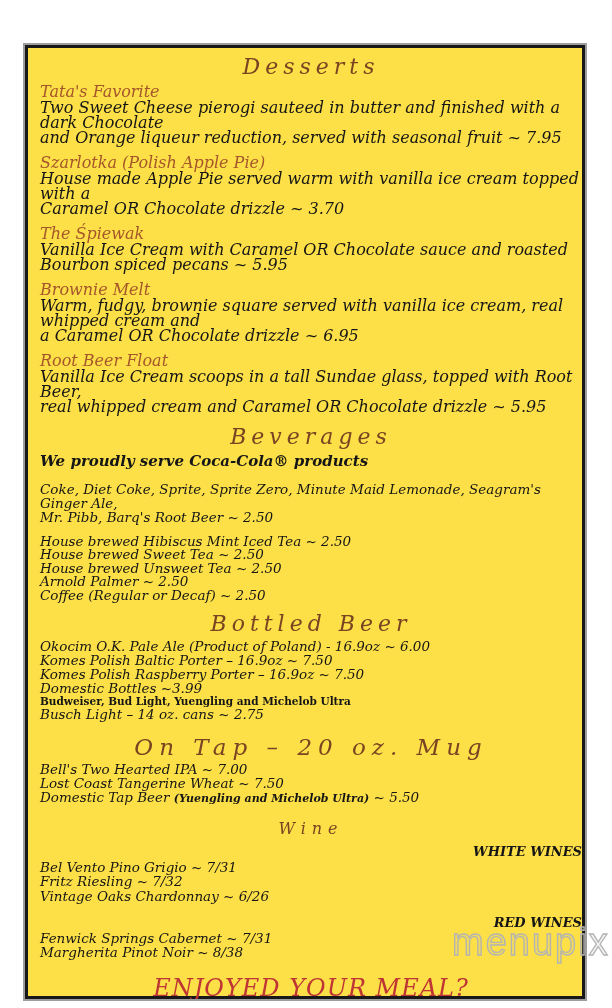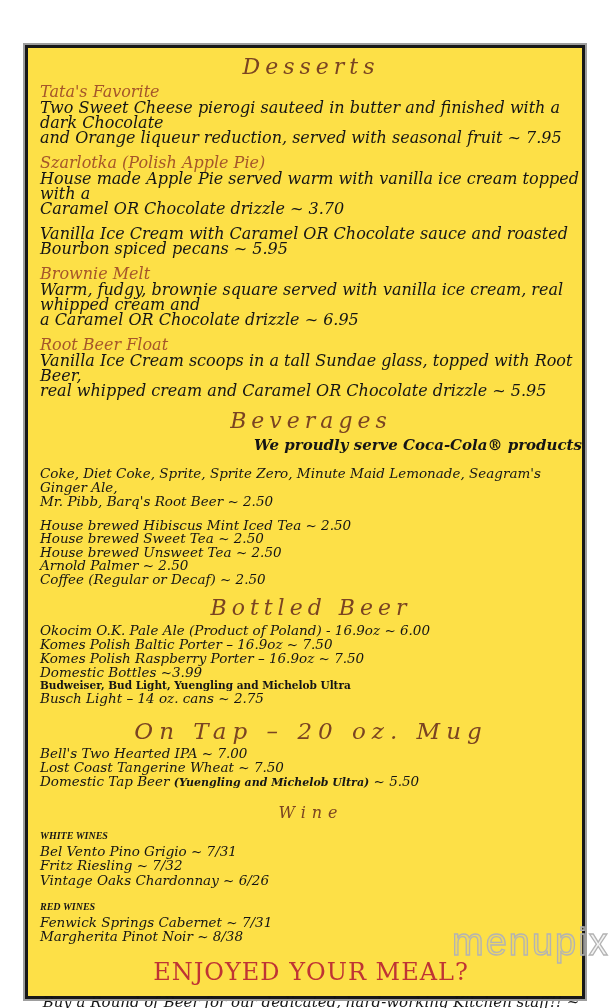--- a/index.html
+++ b/index.html
@@ -45,21 +45,21 @@
     font-size: 16px;
     line-height: 16px;
   }
   .item-desc {
     font-style: italic;
     font-size: 16px;
     line-height: 15px;
   }
 
   .tagline {
-    text-align: right;
+    text-align: left;
     font-weight: bold;
     font-style: italic;
     font-size: 15px;
     line-height: 18px;
   }
   .center-block { text-align: left; }
   .mt-sm { margin-top: 10px; }
   .mt-md { margin-top: 12px; }
   .center-line {
     font-style: italic;
@@ -70,31 +70,31 @@
   .small-line {
     font-size: 10.5px;
     line-height: 12px;
     font-weight: bold;
   }
   .small-inline {
     font-size: 11px;
     font-weight: bold;
   }
   .wine-subheader {
-    text-align: left;
-    font-weight: bold;
-    font-style: italic;
-    font-size: 10px;
+    text-align: right;
+    font-weight: bold;
+    font-style: italic;
+    font-size: 13px;
     line-height: 16px;
-    font-family: Liberation Serif, serif;
   }
   .wine-subheader.red-wines { margin-top: 12px; }
 
   .enjoyed {
     text-align: center;
+    font-style: italic;
     color: #bf3434;
     font-size: 24px;
     line-height: 26px;
     letter-spacing: 1px;
     margin-top: 16px;
   }
   .buy-round {
     text-align: center;
     font-style: italic;
     font-size: 15px;
@@ -125,20 +125,21 @@
     <div class="item-desc">and Orange liqueur reduction, served with seasonal fruit ~ 7.95</div>
   </div>
 
   <div class="menu-item">
     <div class="item-name">Szarlotka (Polish Apple Pie)</div>
     <div class="item-desc">House made Apple Pie served warm with vanilla ice cream topped with a</div>
     <div class="item-desc">Caramel OR Chocolate drizzle ~ 3.70</div>
   </div>
 
   <div class="menu-item">
+    <div class="item-name">The Śpiewak</div>
     <div class="item-desc">Vanilla Ice Cream with Caramel OR Chocolate sauce and roasted Bourbon spiced pecans ~ 5.95</div>
   </div>
 
   <div class="menu-item">
     <div class="item-name">Brownie Melt</div>
     <div class="item-desc">Warm, fudgy, brownie square served with vanilla ice cream, real whipped cream and</div>
     <div class="item-desc">a Caramel OR Chocolate drizzle ~ 6.95</div>
   </div>
 
   <div class="menu-item">

